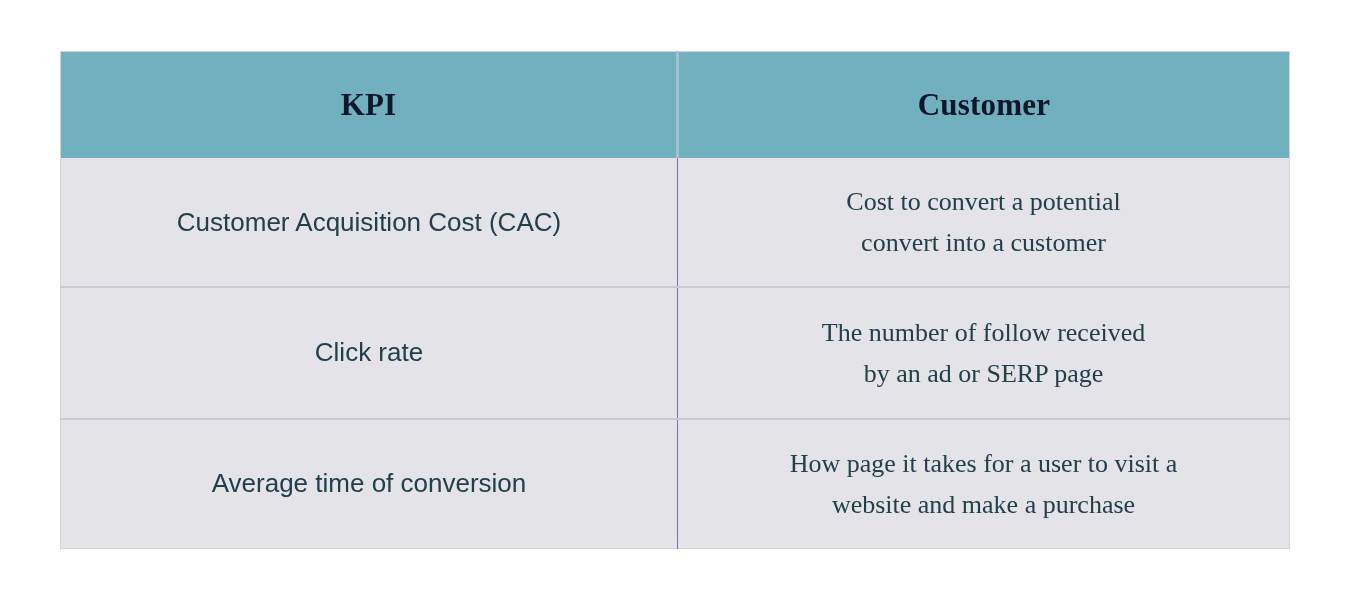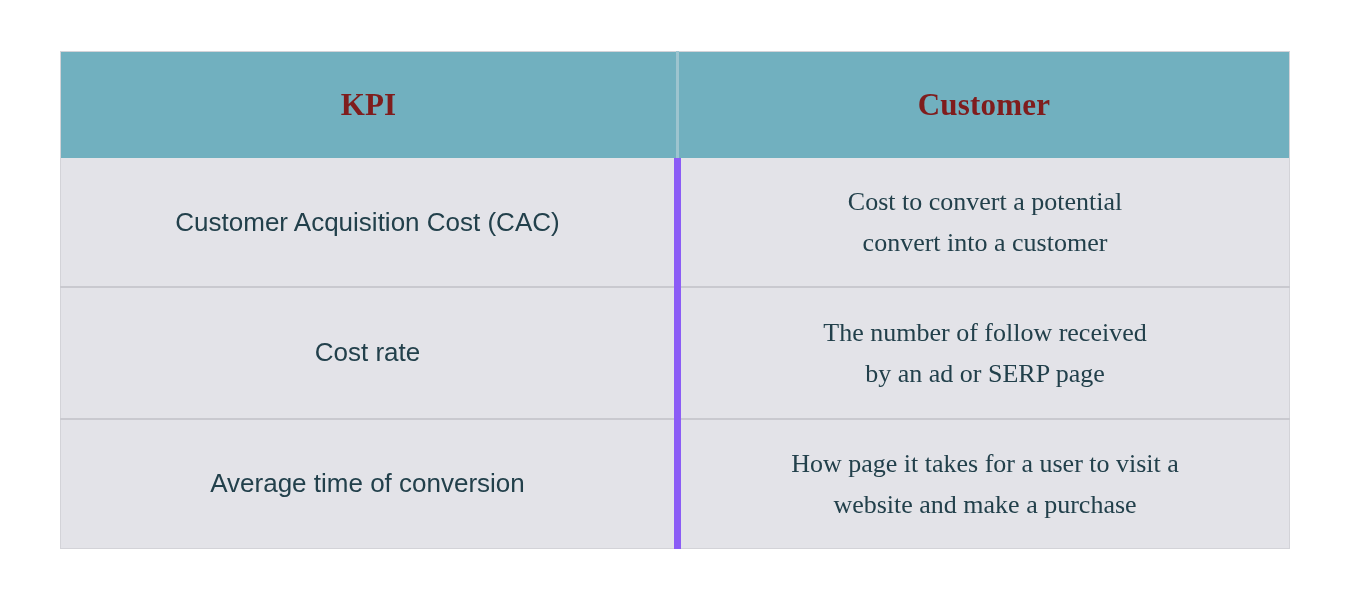--- a/index.html
+++ b/index.html
@@ -35,21 +35,21 @@
     border-collapse: collapse;
     table-layout: fixed;
     border: 1px solid #d3d3d8;
   }
 
   table.kpi-table col.col-kpi { width: 617px; }
   table.kpi-table col.col-meaning { width: 612px; }
 
   thead tr.header-row th {
     background: #71b0bf;
-    color: #7f1d1d;
+    color: #0f172a;
     font-family: "Liberation Serif", serif;
     font-weight: bold;
     font-size: 31px;
     text-align: center;
     vertical-align: middle;
     height: 106px;
     padding: 0 10px;
     border: none;
     letter-spacing: 0.2px;
   }
@@ -66,21 +66,21 @@
     font-size: 26px;
     line-height: 41px;
     text-align: center;
     vertical-align: middle;
     padding: 8px 14px;
     border-top: 2px solid #c9c9cf;
     border-bottom: none;
   }
 
   tbody tr.data-row td.cell-kpi {
-    border-right: 7px solid #8b5cf6;
+    border-right: 1px solid #8b5cf6;
   }
 
   tbody tr.data-row:first-child td {
     border-top: none;
   }
 
   tbody tr.data-row.row-h-97 td { height: 97px; }
   tbody tr.data-row.row-h-98 td { height: 98px; }
 
   .cell-line {
@@ -106,21 +106,21 @@
       </thead>
       <tbody>
         <tr class="data-row row-h-97">
           <td class="cell-kpi">Customer Acquisition Cost (CAC)</td>
           <td class="cell-meaning">
             <span class="cell-line">Cost to convert a potential</span>
             <span class="cell-line">convert into a customer</span>
           </td>
         </tr>
         <tr class="data-row row-h-98">
-          <td class="cell-kpi">Cost rate</td>
+          <td class="cell-kpi">Click rate</td>
           <td class="cell-meaning">
             <span class="cell-line">The number of follow received</span>
             <span class="cell-line">by an ad or SERP page</span>
           </td>
         </tr>
         <tr class="data-row row-h-97">
           <td class="cell-kpi">Average time of conversion</td>
           <td class="cell-meaning">
             <span class="cell-line">How page it takes for a user to visit a</span>
             <span class="cell-line">website and make a purchase</span>

